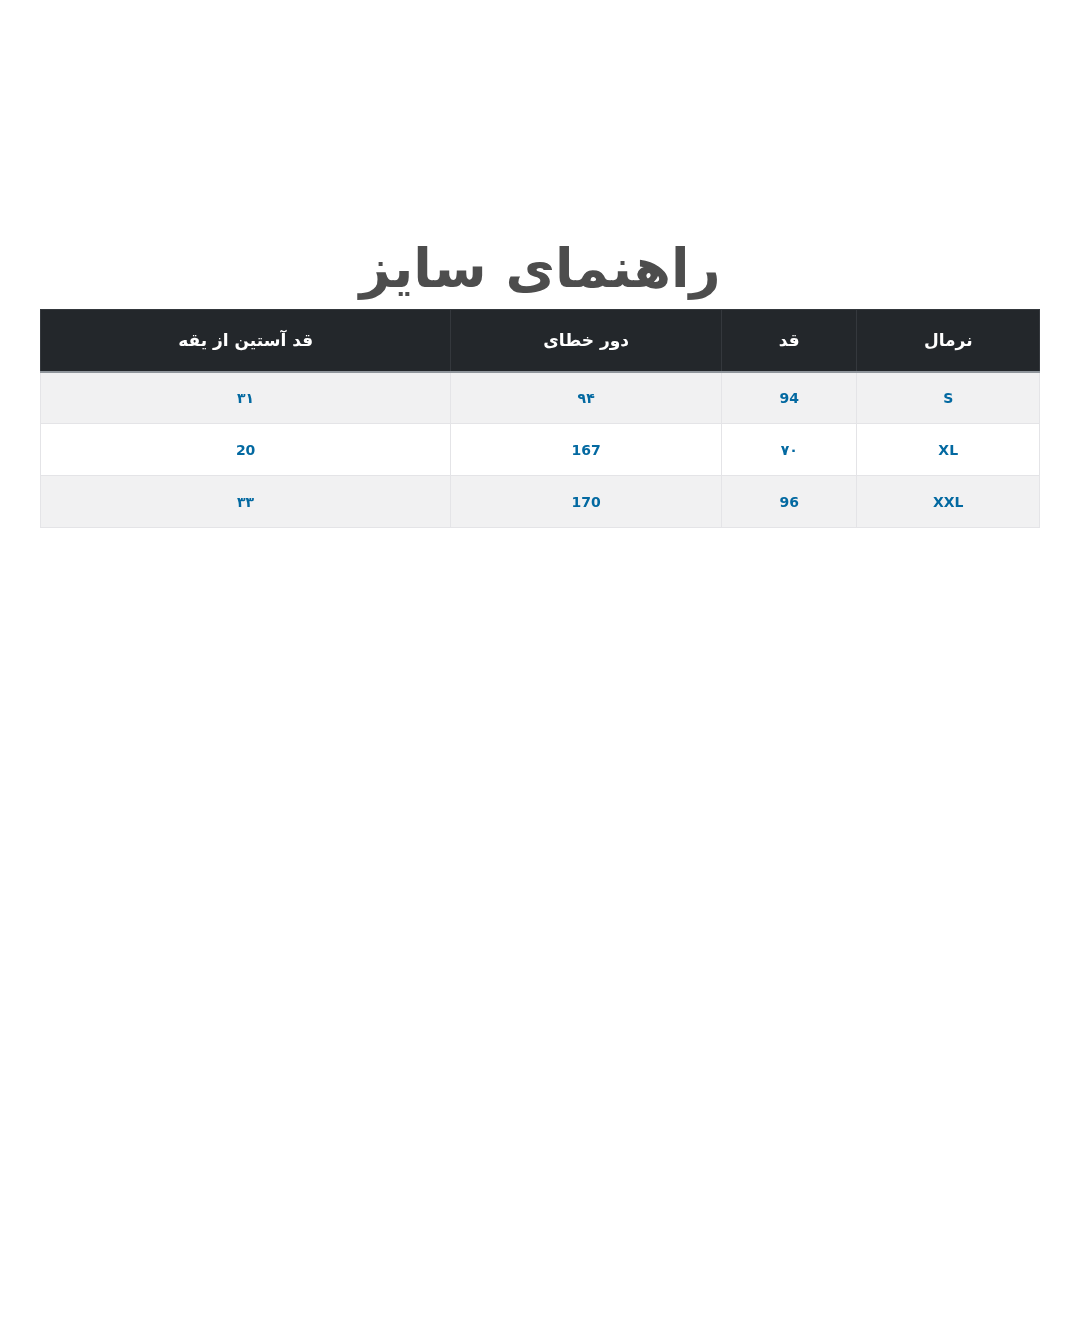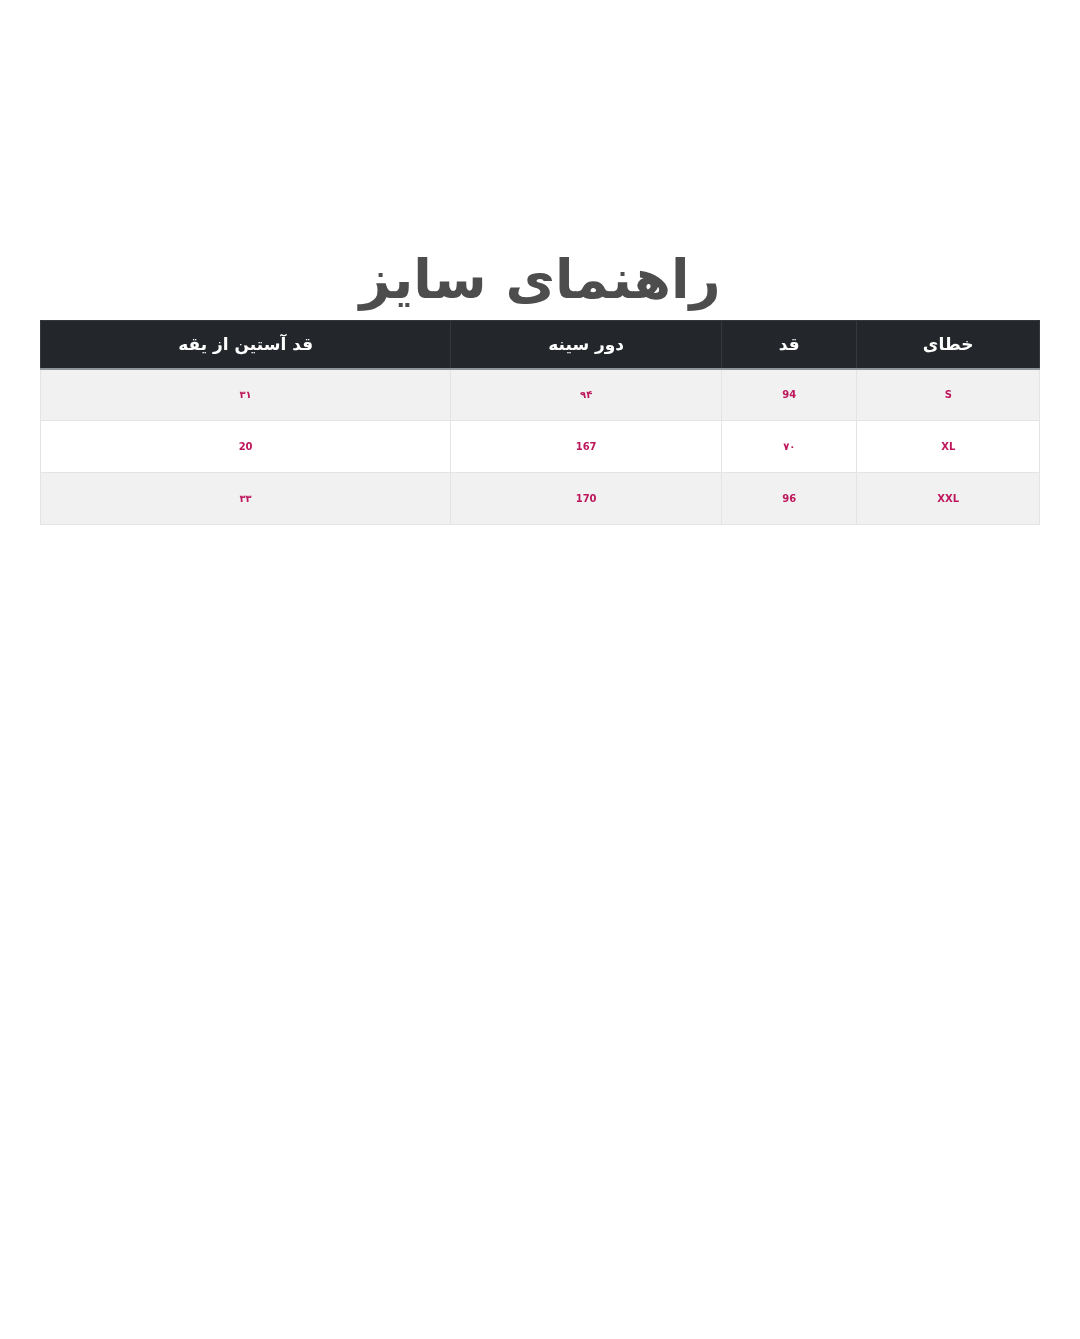--- a/index.html
+++ b/index.html
@@ -10,21 +10,21 @@
     font-family: "DejaVu Sans", sans-serif;
   }
   body {
     width: 1080px;
     height: 1339px;
     direction: rtl;
     overflow: hidden;
   }
   .page {
     width: 1080px;
-    padding: 12px 40px;
+    padding: 1px 40px;
   }
   .page-title {
     margin: 0;
     padding-top: 228px;
     font-size: 54px;
     line-height: 80px;
     font-weight: bold;
     color: #4d4d4d;
     text-align: center;
   }
@@ -45,33 +45,33 @@
   }
   table.size-table col.col-size   { width: 182px; }
   table.size-table col.col-height { width: 135px; }
   table.size-table col.col-chest  { width: 270px; }
   table.size-table col.col-sleeve { width: 409px; }
   table.size-table th {
     background: #23272b;
     color: #ffffff;
     font-size: 17px;
     font-weight: bold;
-    height: 48px;
+    height: 62px;
     text-align: center;
     vertical-align: middle;
     border: 1px solid #34383d;
     border-bottom: 2px solid #8f959b;
   }
   table.size-table td {
     height: 52px;
     text-align: center;
     vertical-align: middle;
-    font-size: 10px;
+    font-size: 14px;
     font-weight: bold;
-    color: #be185d;
+    color: #0369a1;
     border: 1px solid #e4e4e7;
   }
   table.size-table tbody tr:nth-child(odd)  { background: #f1f1f2; }
   table.size-table tbody tr:nth-child(even) { background: #ffffff; }
 </style>
 </head>
 <body>
 
 <div class="page">
 
@@ -80,23 +80,23 @@
 
   <table class="size-table">
     <colgroup>
       <col class="col-size">
       <col class="col-height">
       <col class="col-chest">
       <col class="col-sleeve">
     </colgroup>
     <thead>
       <tr>
-        <th>خطای</th>
+        <th>نرمال</th>
         <th>قد</th>
-        <th>دور سینه</th>
+        <th>دور خطای</th>
         <th>قد آستین از یقه</th>
       </tr>
     </thead>
     <tbody>
       <tr>
         <td>S</td>
         <td>94</td>
         <td>۹۴</td>
         <td>۳۱</td>
       </tr>

